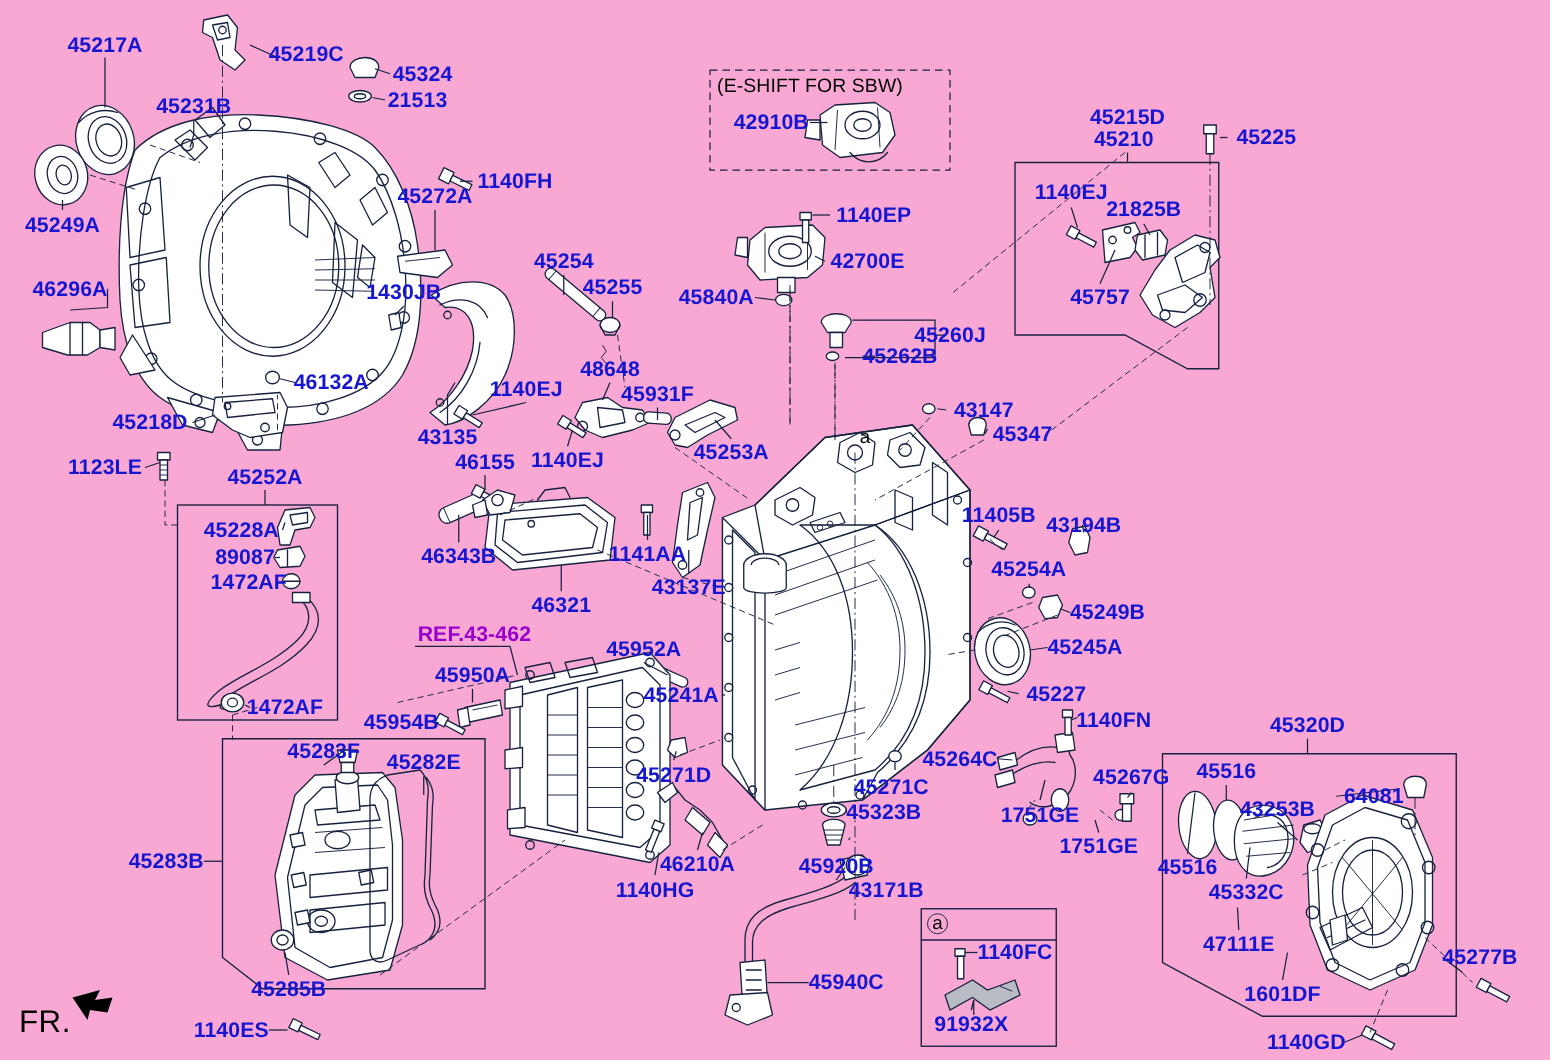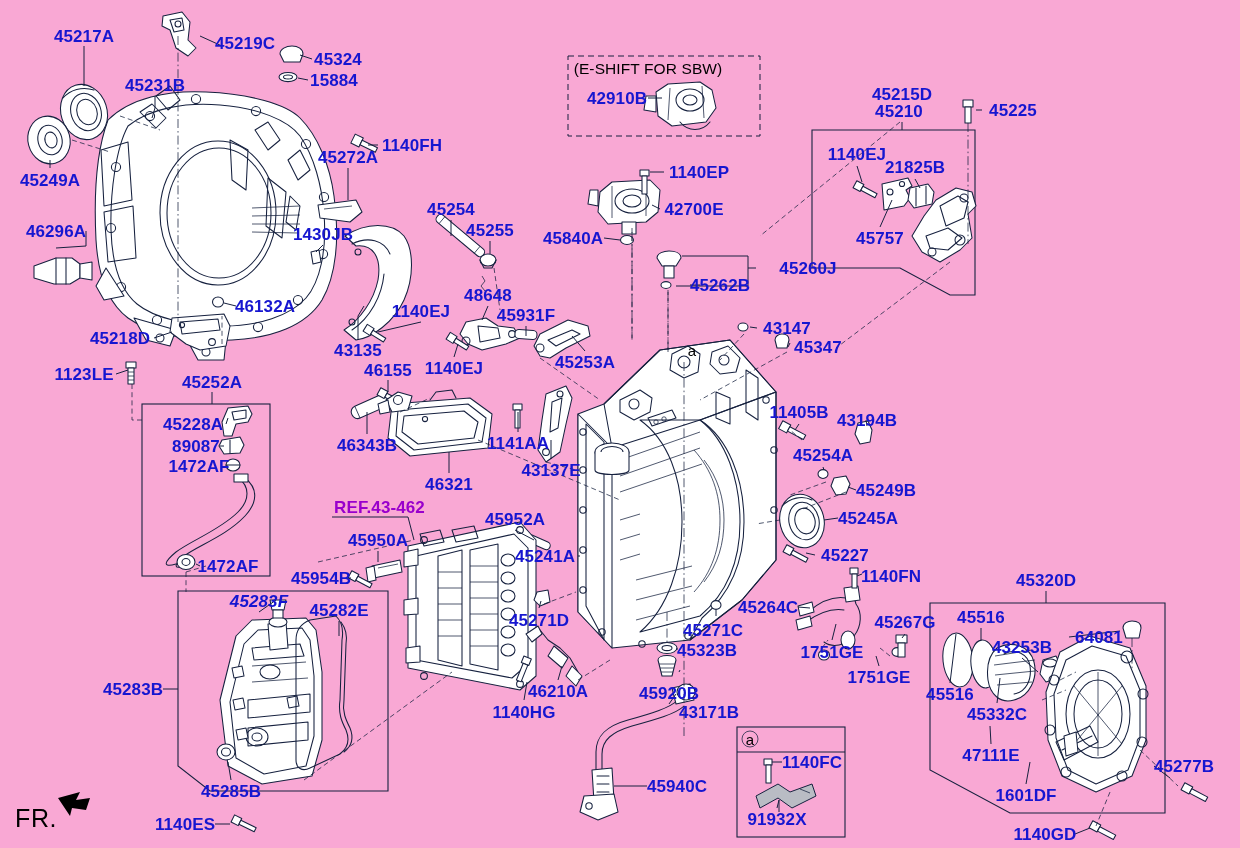--- a/index.html
+++ b/index.html
@@ -747,21 +747,21 @@
       <path d="M632 232 L632 338"></path>
       <path d="M668 292 L668 350"></path>
       <path d="M667 612 L667 642"></path>
     </g>
   </svg>
 
   <div id="labels">
       <div class="lbl" style="left: 84px; top: 36px;">45217A</div>
       <div class="lbl" style="left: 245px; top: 43px;">45219C</div>
       <div class="lbl" style="left: 338px; top: 59px;">45324</div>
-      <div class="lbl" style="left: 334px; top: 80px;">15884</div>
+      <div class="lbl" style="left: 334px; top: 80px;">21513</div>
       <div class="lbl" style="left: 155px; top: 85px;">45231B</div>
       <div class="lbl" style="left: 412px; top: 145px;">1140FH</div>
       <div class="lbl" style="left: 348px; top: 157px;">45272A</div>
       <div class="lbl" style="left: 50px; top: 180px;">45249A</div>
       <div class="lbl" style="left: 56px; top: 231px;">46296A</div>
       <div class="lbl" style="left: 323px; top: 234px;">1430JB</div>
       <div class="lbl" style="left: 265px; top: 306px;">46132A</div>
       <div class="lbl" style="left: 120px; top: 338px;">45218D</div>
       <div class="lbl" style="left: 358px; top: 350px;">43135</div>
       <div class="lbl" style="left: 84px; top: 374px;">1123LE</div>
@@ -778,21 +778,21 @@
       <div class="lbl" style="left: 488px; top: 295px;">48648</div>
       <div class="lbl" style="left: 526px; top: 315px;">45931F</div>
       <div class="lbl" style="left: 585px; top: 362px;">45253A</div>
       <div class="lbl" style="left: 421px; top: 311px;">1140EJ</div>
       <div class="lbl" style="left: 454px; top: 368px;">1140EJ</div>
       <div class="lbl" style="left: 518px; top: 443px;">1141AA</div>
       <div class="lbl" style="left: 551px; top: 470px;">43137E</div>
       <div class="lbl" style="left: 699px; top: 172px;">1140EP</div>
       <div class="lbl" style="left: 694px; top: 209px;">42700E</div>
       <div class="lbl" style="left: 573px; top: 238px;">45840A</div>
-      <div class="lbl" style="left: 808px; top: 268px;">45260J</div>
+      <div class="lbl" style="left: 760px; top: 268px;">45260J</div>
       <div class="lbl" style="left: 720px; top: 285px;">45262B</div>
       <div class="lbl" style="left: 617px; top: 98px;">42910B</div>
       <div class="lbl" style="left: 902px; top: 94px;">45215D</div>
       <div class="lbl" style="left: 899px; top: 111px;">45210</div>
       <div class="lbl" style="left: 1013px; top: 110px;">45225</div>
       <div class="lbl" style="left: 857px; top: 154px;">1140EJ</div>
       <div class="lbl" style="left: 915px; top: 167px;">21825B</div>
       <div class="lbl" style="left: 880px; top: 238px;">45757</div>
       <div class="lbl" style="left: 787px; top: 328px;">43147</div>
       <div class="lbl" style="left: 818px; top: 347px;">45347</div>
@@ -808,21 +808,21 @@
       <div class="lbl" style="left: 905px; top: 622px;">45267G</div>
       <div class="lbl" style="left: 879px; top: 677px;">1751GE</div>
       <div class="lbl" style="left: 515px; top: 519px;">45952A</div>
       <div class="lbl" style="left: 545px; top: 556px;">45241A</div>
       <div class="lbl ref" style="left: 370px; top: 507px; padding-left: 19px;">REF.43-462</div>
       <div class="lbl" style="left: 378px; top: 540px;">45950A</div>
       <div class="lbl" style="left: 321px; top: 578px;">45954B</div>
       <div class="lbl" style="left: 539px; top: 620px;">45271D</div>
       <div class="lbl" style="left: 558px; top: 691px;">46210A</div>
       <div class="lbl" style="left: 524px; top: 712px;">1140HG</div>
-      <div class="lbl" style="left: 259px; top: 601px; font-style: italic;">45283F</div>
+      <div class="lbl" style="left: 259px; top: 601px;">45283F</div>
       <div class="lbl" style="left: 339px; top: 610px;">45282E</div>
       <div class="lbl" style="left: 133px; top: 689px;">45283B</div>
       <div class="lbl" style="left: 231px; top: 791px;">45285B</div>
       <div class="lbl" style="left: 185px; top: 824px;">1140ES</div>
       <div class="lbl" style="left: 713px; top: 630px;">45271C</div>
       <div class="lbl" style="left: 707px; top: 650px;">45323B</div>
       <div class="lbl" style="left: 709px; top: 672px; margin-top: 40px;">43171B</div>
       <div class="lbl" style="left: 669px; top: 693px;">45920B</div>
       <div class="lbl" style="left: 677px; top: 786px;">45940C</div>
       <div class="lbl" style="left: 812px; top: 762px;">1140FC</div>

